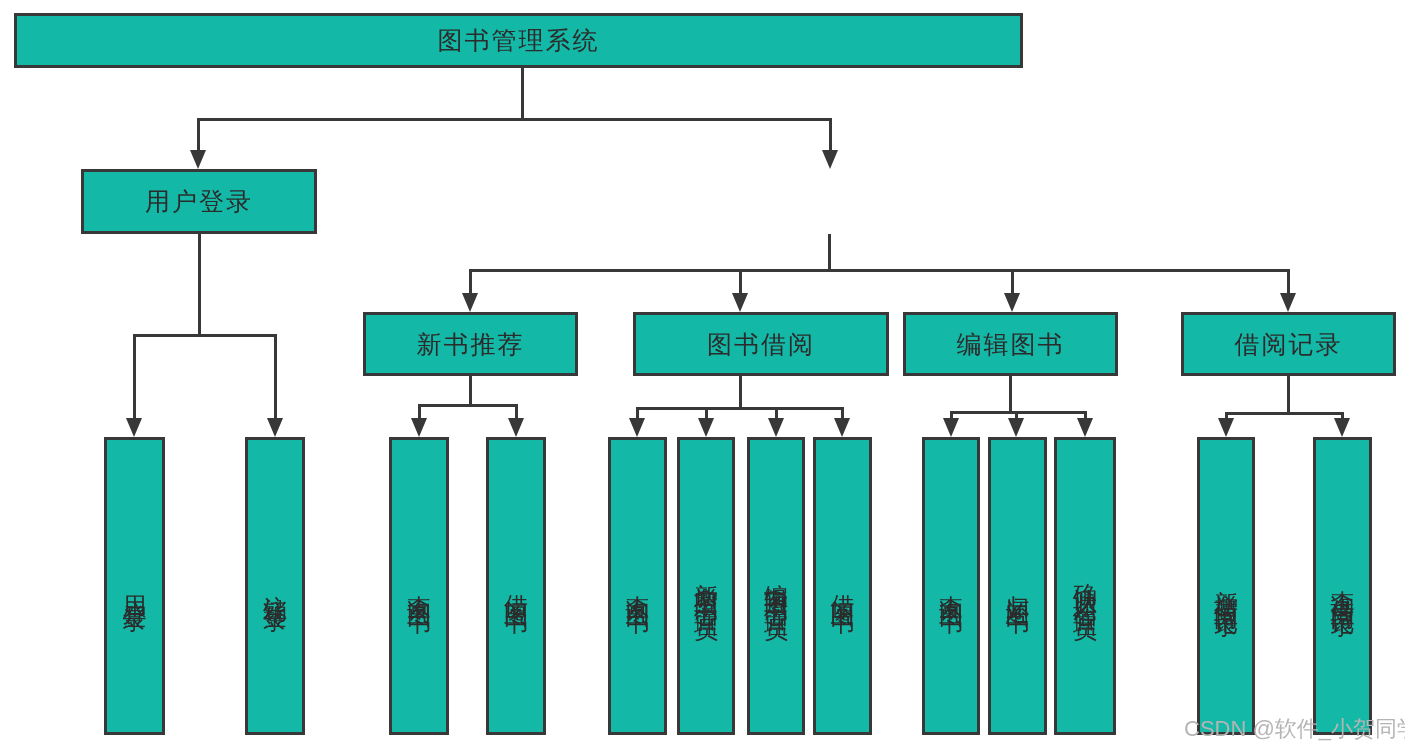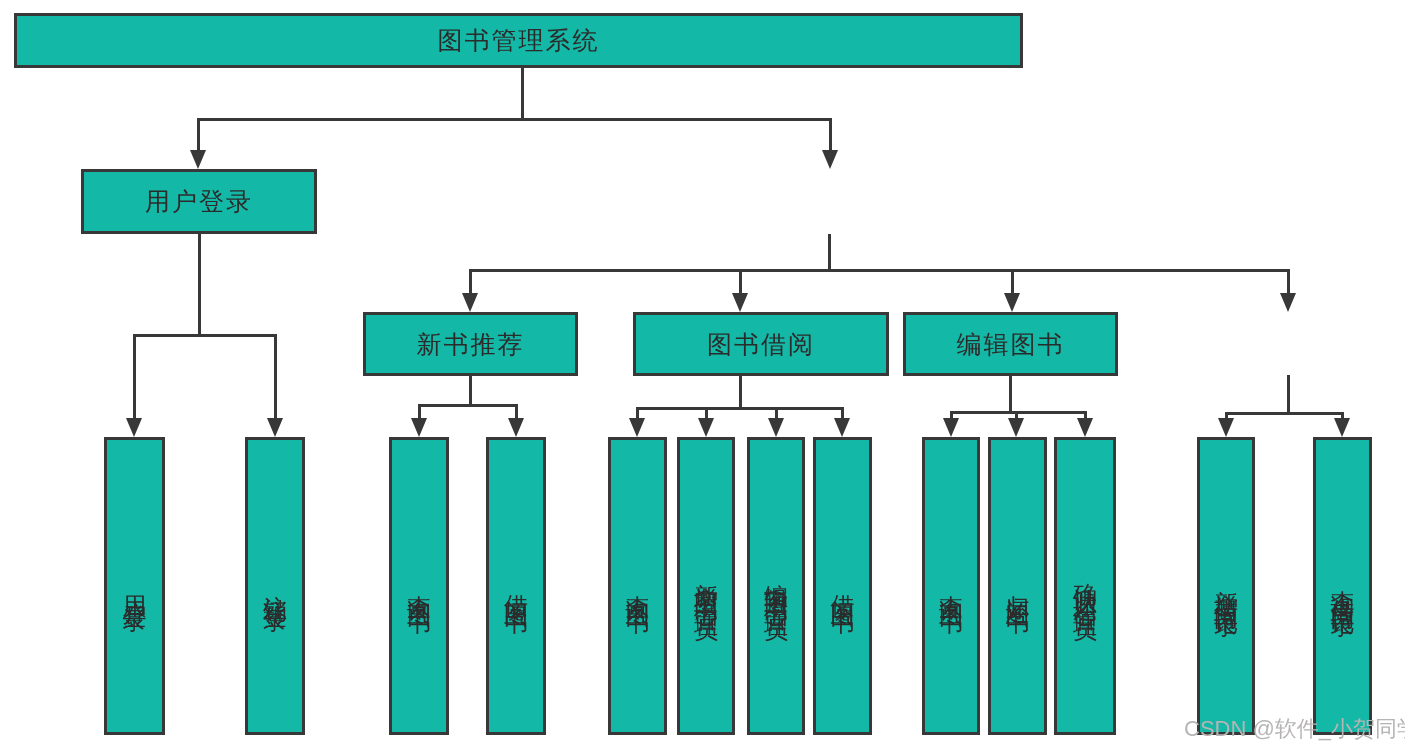--- a/index.html
+++ b/index.html
@@ -118,20 +118,23 @@
 
   <div class="box" style="left:363px;top:312px;width:215px;height:64px">
     <span class="hlabel">新书推荐</span>
   </div>
   <div class="box" style="left:633px;top:312px;width:256px;height:64px">
     <span class="hlabel">图书借阅</span>
   </div>
   <div class="box" style="left:903px;top:312px;width:215px;height:64px">
     <span class="hlabel">编辑图书</span>
   </div>
+  <div class="box" style="left:1181px;top:312px;width:215px;height:64px">
+    <span class="hlabel">借阅记录</span>
+  </div>
 
   <div class="box vbox" style="left:104px;top:437px;width:61px;height:298px">
     <span class="vlabel">用户登录</span>
   </div>
   <div class="box vbox" style="left:245px;top:437px;width:60px;height:298px">
     <span class="vlabel">注销登录</span>
   </div>
 
   <div class="box vbox" style="left:389px;top:437px;width:60px;height:298px">
     <span class="vlabel">查询图书</span>

